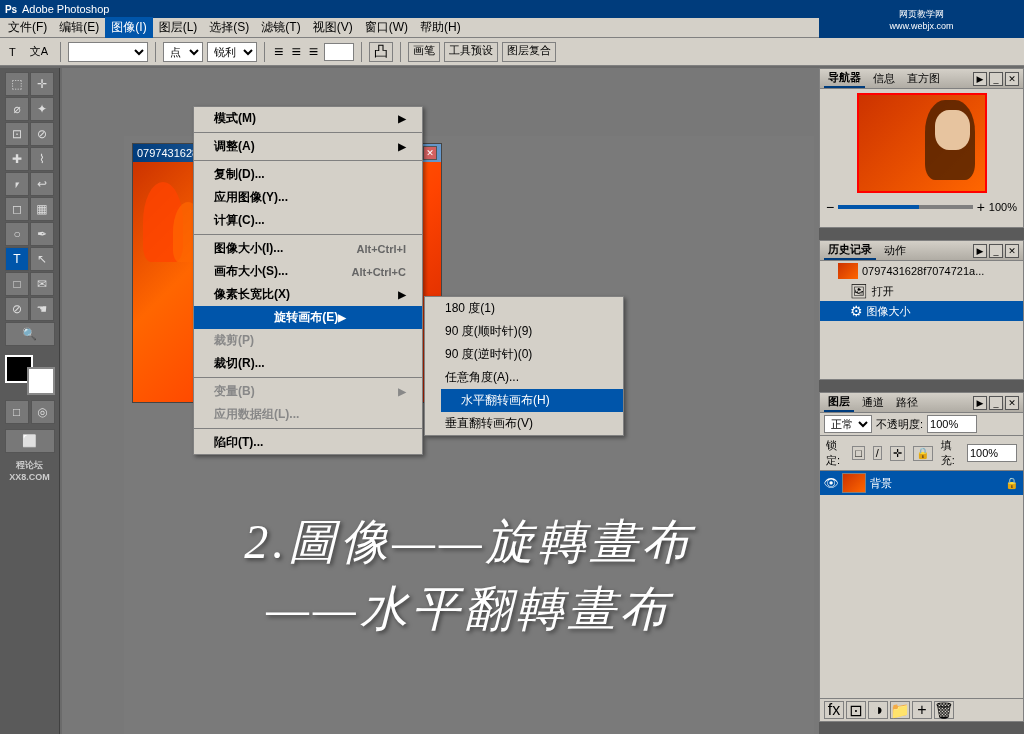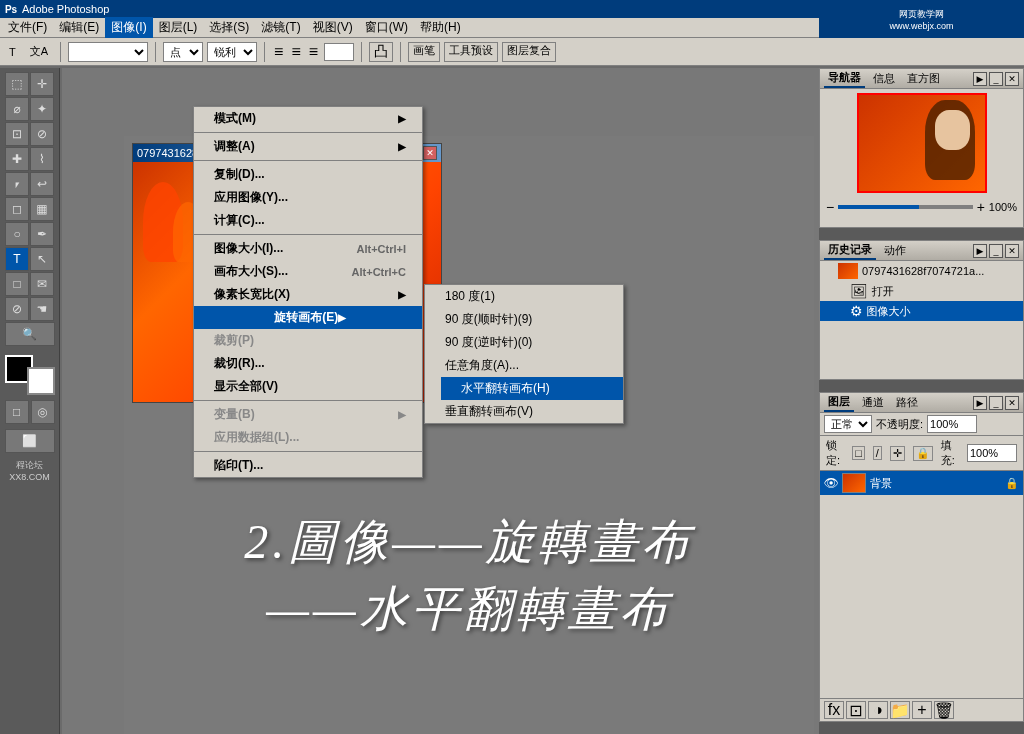--- a/index.html
+++ b/index.html
@@ -315,21 +315,21 @@
     .dropdown-shortcut {
       color: #666;
       font-size: 11px;
       margin-left: 20px;
     }
 
     
     #rotate-submenu {
       position: absolute;
       left: 362px;
-      top: 216px;
+      top: 228px;
       width: 200px;
       background: #d4d0c8;
       border: 1px solid #808080;
       box-shadow: 2px 2px 4px rgba(0,0,0,0.4);
       z-index: 101;
     }
     .rotate-item {
       padding: 3px 16px 3px 20px;
       font-size: 12px;
       color: #000;
@@ -673,21 +673,21 @@
     <div class="color-fg"></div>
     <div class="color-bg"></div>
   </div>
   <div style="display:flex;gap:2px;margin-top:4px;">
     <div class="tool-btn" style="width:24px;">□</div>
     <div class="tool-btn" style="width:24px;">◎</div>
   </div>
   <div style="margin-top:4px;">
     <div class="tool-btn" style="width:50px;">⬜</div>
   </div>
-  <div style="margin-top:6px;font-size:9px;color:#ccc;text-align:center;line-height:1.3;">
+  <div style="margin-top:6px;font-size:9px;color:#ccc;text-align:center;line-height:1.3;font-weight:bold;">
     <div>程论坛</div>
     <div>XX8.COM</div>
   </div>
 </div>
 
 <div id="main-area">
 
   <div id="tutorial-text">
     <div class="tutorial-line">2.圖像——旋轉畫布</div>
     <div class="tutorial-line">——水平翻轉畫布</div>
@@ -760,23 +760,20 @@
     </div>
     <div class="dropdown-item active">
       <span>旋转画布(E)</span>
       <span class="dropdown-arrow">▶</span>
     </div>
     <div class="dropdown-item disabled">
       <span>裁剪(P)</span>
     </div>
     <div class="dropdown-item">
       <span>裁切(R)...</span>
-    </div>
-    <div class="dropdown-item">
-      <span>显示全部(V)</span>
     </div>
     <div class="dropdown-separator"></div>
     <div class="dropdown-item disabled">
       <span>变量(B)</span>
       <span class="dropdown-arrow">▶</span>
     </div>
     <div class="dropdown-item disabled">
       <span>应用数据组(L)...</span>
     </div>
     <div class="dropdown-separator"></div>

